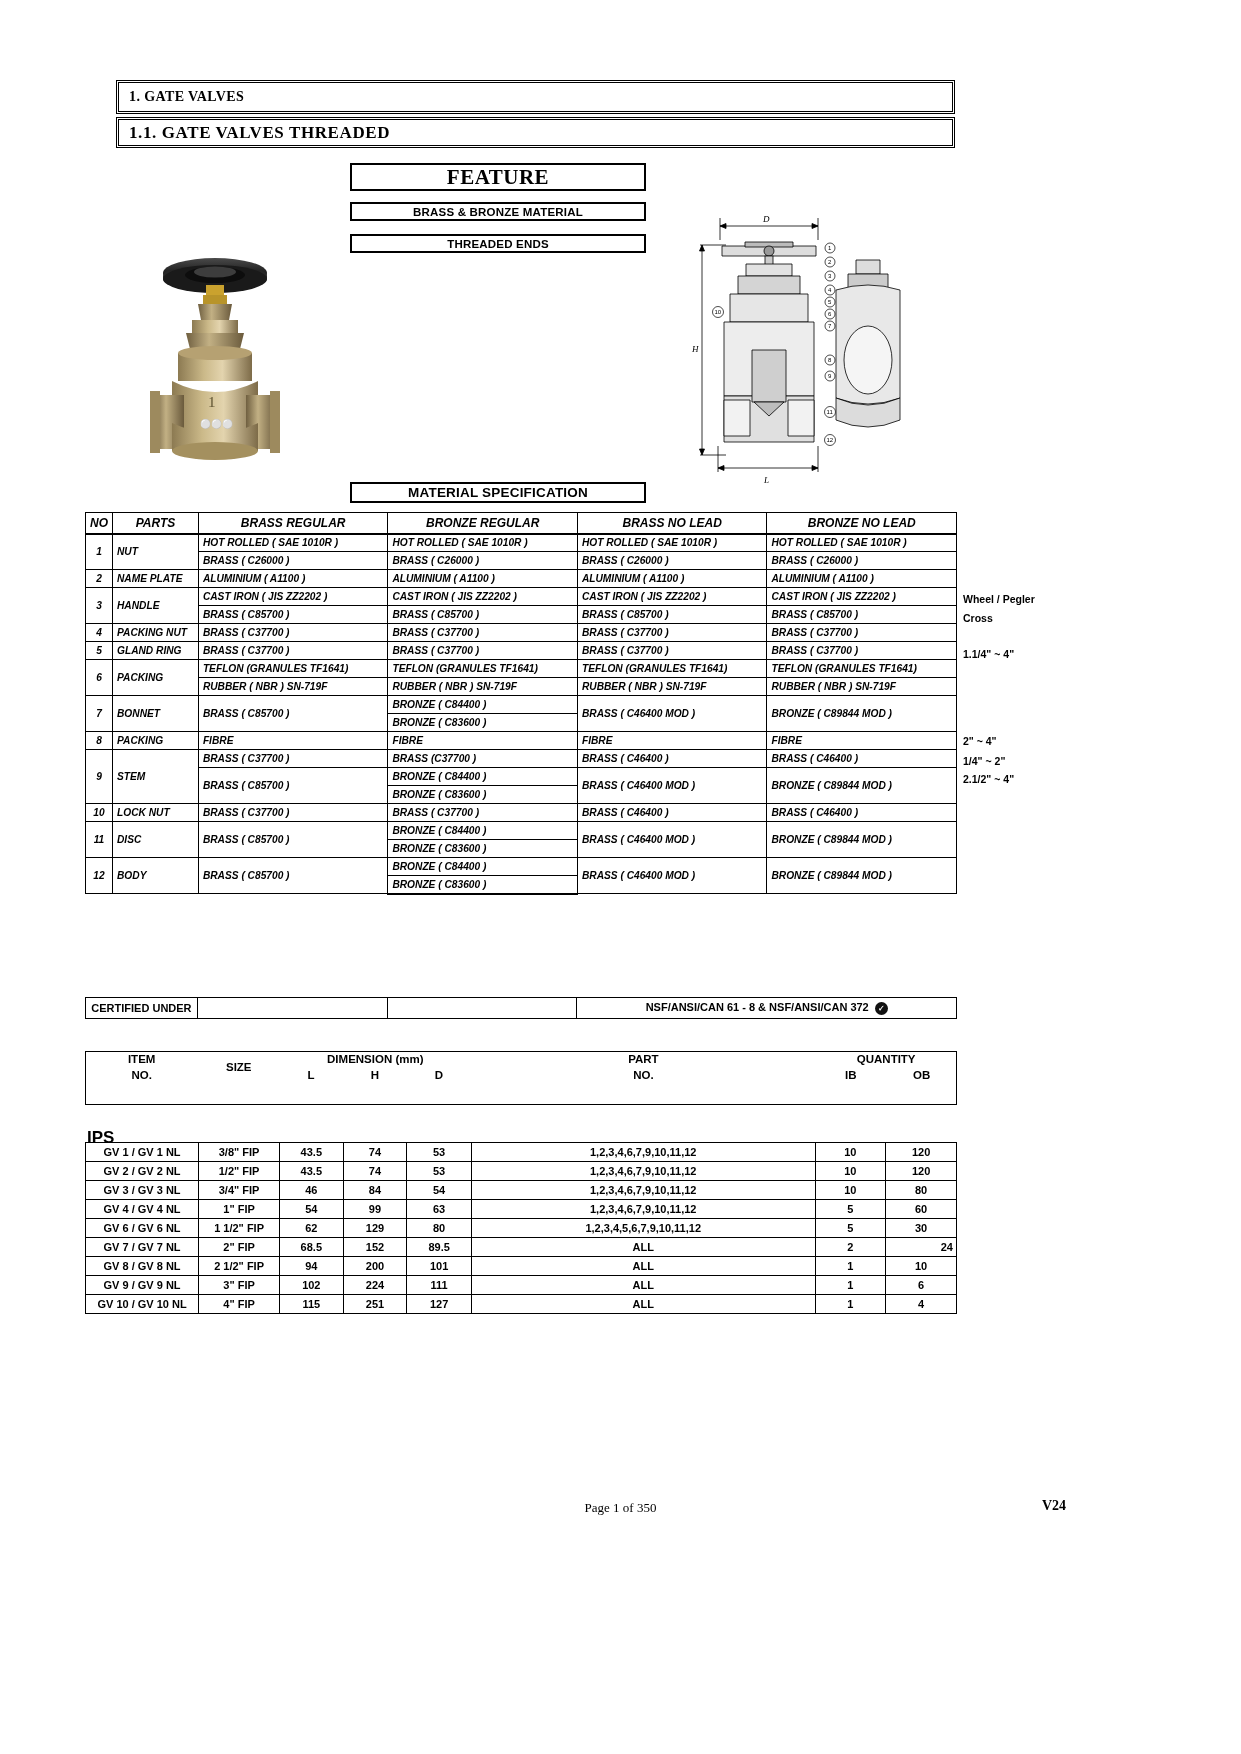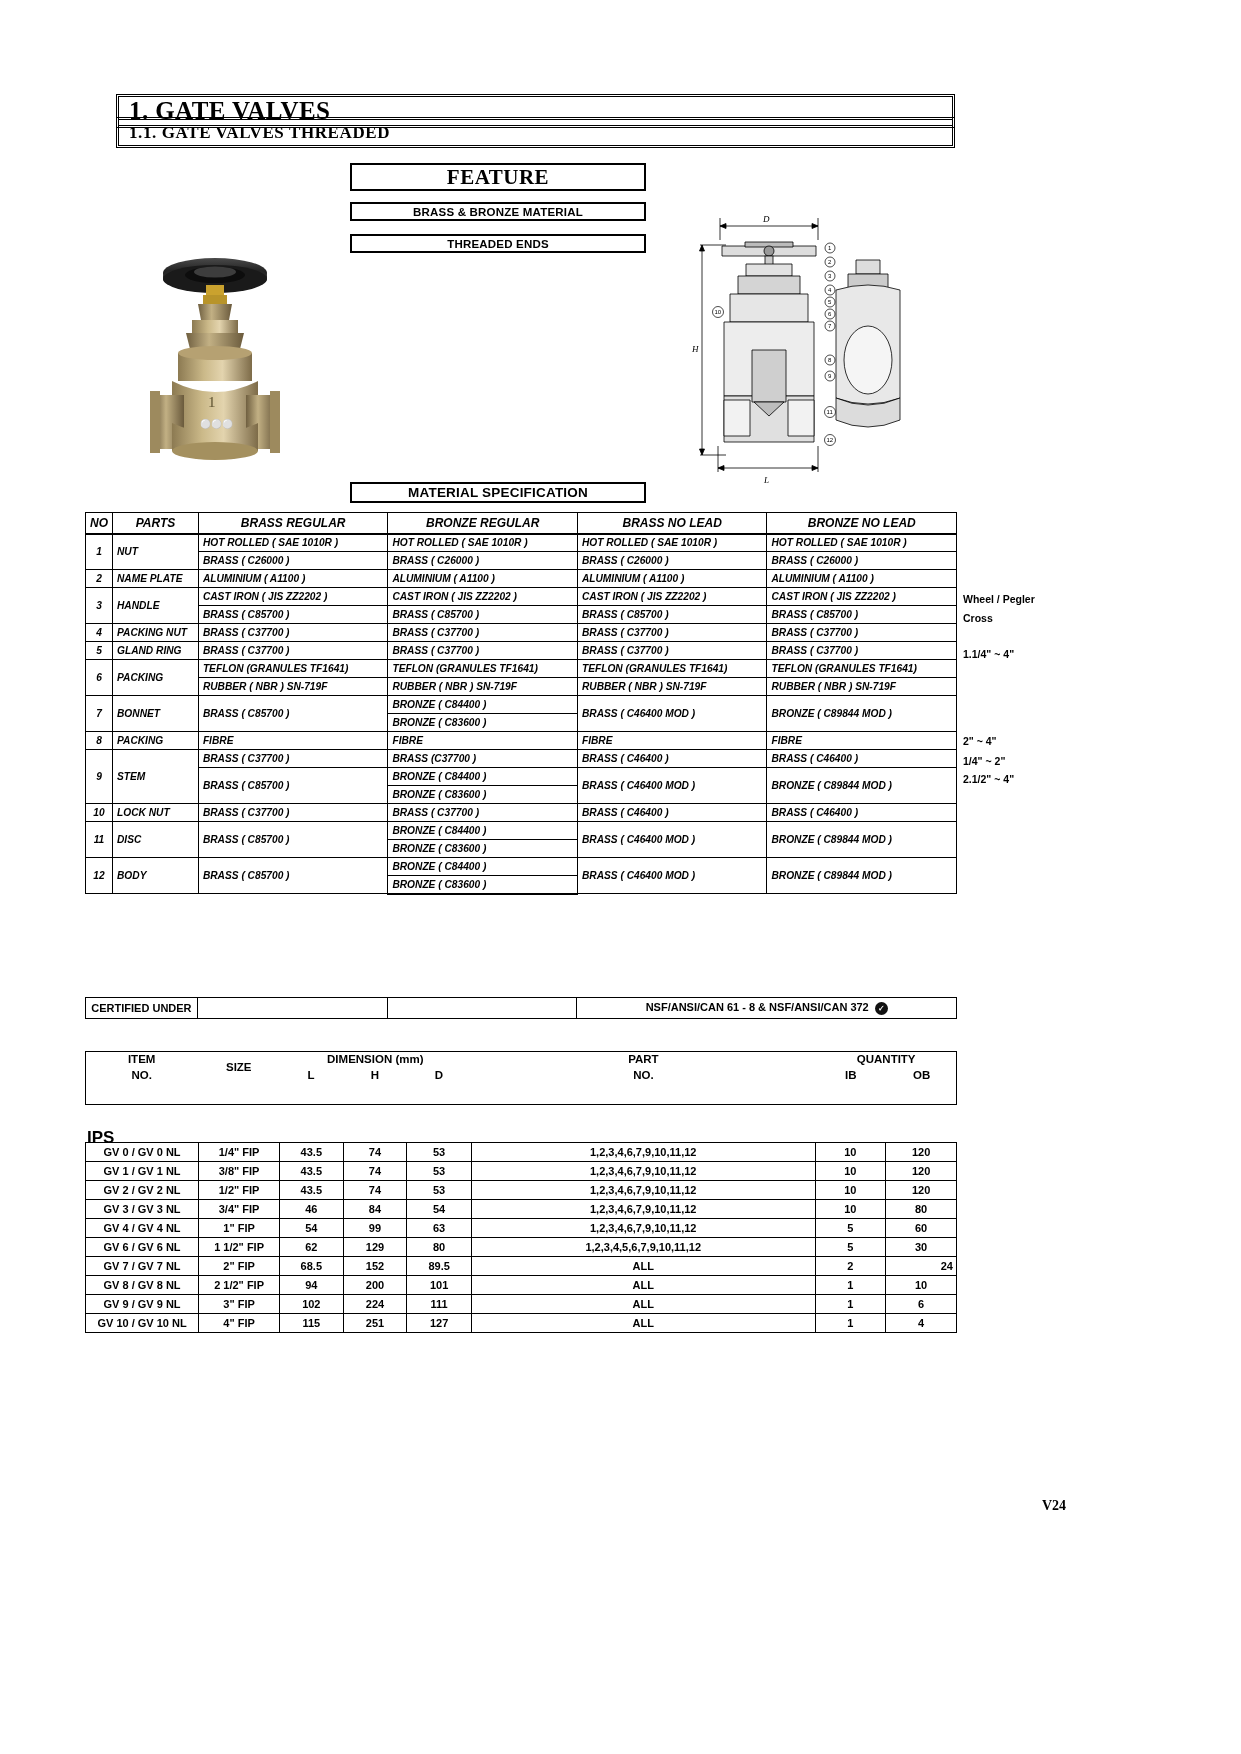--- a/index.html
+++ b/index.html
@@ -18,21 +18,21 @@
   .sec-head {
     position:absolute;
     border:1.5px solid #000;
     outline:1px solid #000;
     outline-offset:1.5px;
     display:flex; align-items:center;
     padding-left:10px;
     font-family:"Liberation Serif", serif;
     font-weight:bold;
   }
-  #h1box { left:118px; top:96px; width:835px; height:30px; font-size:25px; letter-spacing:.4px;}
+  #h1box { left:118px; top:82px; width:835px; height:30px; font-size:14px; letter-spacing:.4px;}
   #h2box { left:118px; top:119px; width:835px; height:27px; font-size:17px; letter-spacing:.6px;}
 
   
   .fbox {
     position:absolute; border:2px solid #000;
     display:flex; align-items:center; justify-content:center;
     background:#fff;
   }
   #featureTitle { left:350px; top:163px; width:296px; height:28px;
      font-family:"Liberation Serif",serif; font-weight:bold; font-size:21px; letter-spacing:.5px;}
@@ -460,30 +460,20 @@
       <td style="width:70px;">IB</td>
       <td style="width:70px;">OB</td>
     </tr>
   </tbody>
     </table>
 
   <div id="ipsLabel">IPS</div>
   <table id="ipsTable">
     <tbody id="ipsBody">
         <tr>
-          <td style="width: 112px;">GV 0 / GV 0 NL</td>
-          <td style="width: 80px;">1/4" FIP</td>
-          <td style="width: 63px;">43.5</td>
-          <td style="width: 63px;">74</td>
-          <td style="width: 64px;">53</td>
-          <td style="width: 340px;">1,2,3,4,6,7,9,10,11,12</td>
-          <td style="width: 70px;">10</td>
-          <td style="width: 70px;">120</td>
-        </tr>
-        <tr>
           <td style="width: 112px;">GV 1 / GV 1 NL</td>
           <td style="width: 80px;">3/8" FIP</td>
           <td style="width: 63px;">43.5</td>
           <td style="width: 63px;">74</td>
           <td style="width: 64px;">53</td>
           <td style="width: 340px;">1,2,3,4,6,7,9,10,11,12</td>
           <td style="width: 70px;">10</td>
           <td style="width: 70px;">120</td>
         </tr>
         <tr>
@@ -573,15 +563,16 @@
     
     
 
     
 
     
 
     
   </div>
 
+  <div id="pageNo">Page 1 of 350</div>
   <div id="version">V24</div>
 
 </div>
 
 </body></html>

